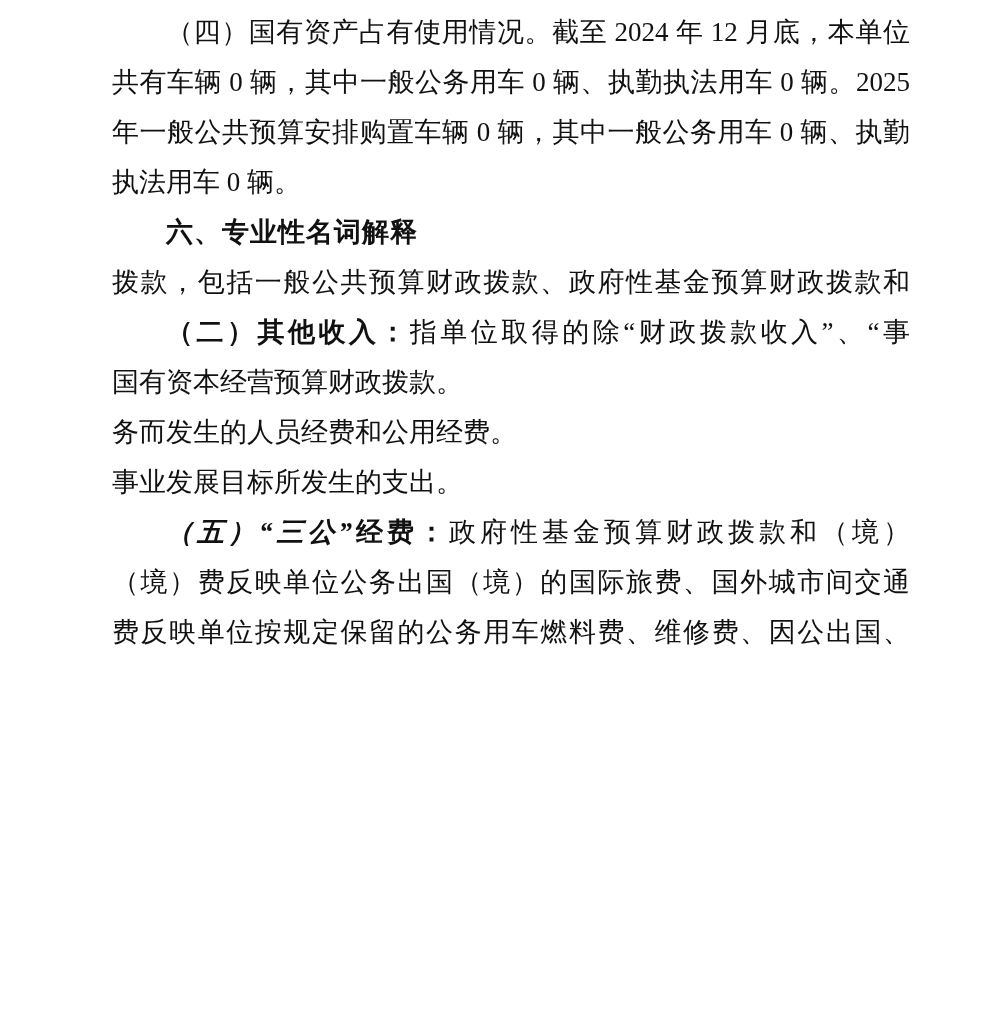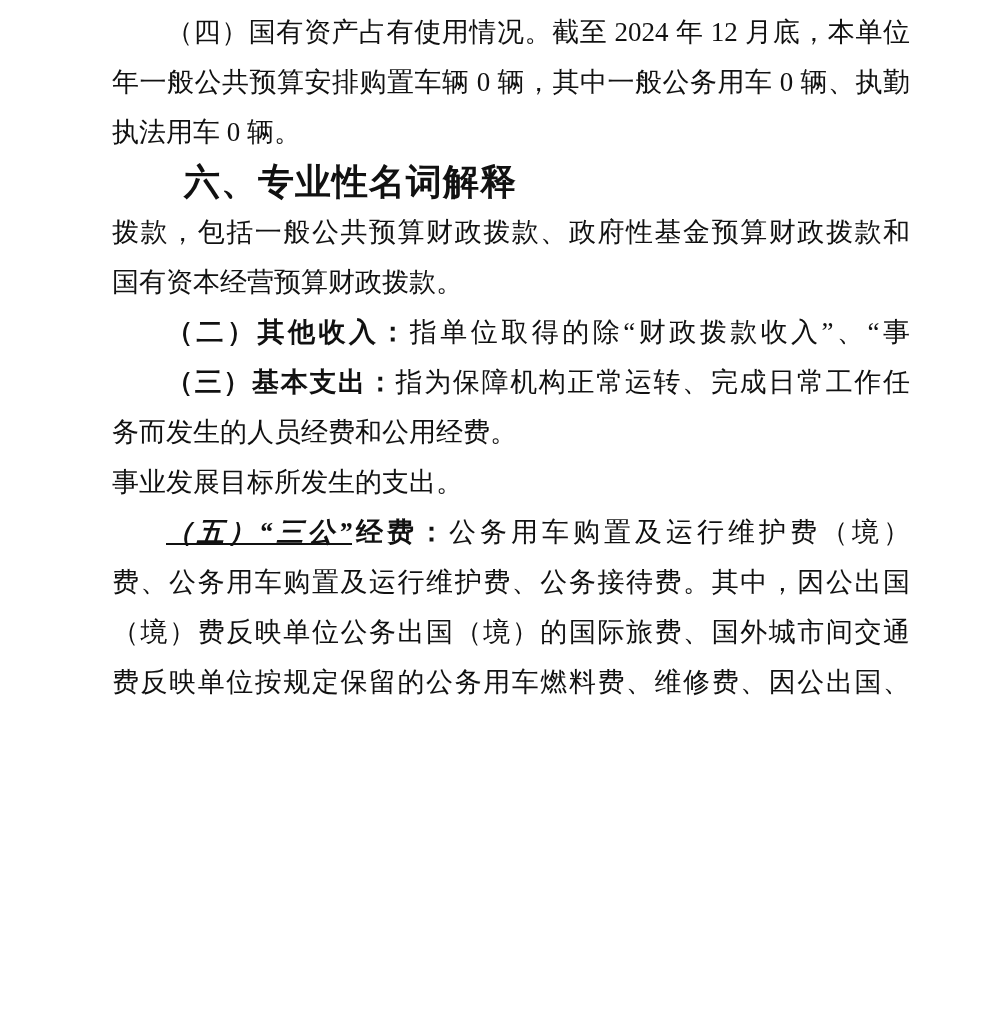--- a/index.html
+++ b/index.html
@@ -32,39 +32,38 @@
   }
   .line.justify {
     text-align-last: justify;
   }
   .line.indent {
     text-indent: 2em;
   }
   .line.heading {
     font-family: "Liberation Sans", "DejaVu Sans", sans-serif;
     font-weight: bold;
-    font-size: 36px;
+    font-size: 27px;
     letter-spacing: 1px;
   }
   .seg.bold { font-weight: bold; }
-  .seg.italic { font-style: italic; text-decoration: underline; }
+  .seg.italic { font-style: italic; }
 </style>
 </head>
 <body>
 
 <div class="page">
   <div class="text-column" id="doc">
       <div class="line indent justify"><span class="seg">（四）国有资产占有使用情况。截至 2024 年 12 月底，本单位</span></div>
+      <div class="line justify"><span class="seg">共有车辆 0 辆，其中一般公务用车 0 辆、执勤执法用车 0 辆。2025</span></div>
       <div class="line justify"><span class="seg">年一般公共预算安排购置车辆 0 辆，其中一般公务用车 0 辆、执勤</span></div>
       <div class="line"><span class="seg">执法用车 0 辆。</span></div>
       <div class="line heading indent"><span class="seg bold">六、专业性名词解释</span></div>
       <div class="line justify"><span class="seg">拨款，包括一般公共预算财政拨款、政府性基金预算财政拨款和</span></div>
+      <div class="line indent justify"><span class="seg bold">（二）其他收入：</span><span class="seg">指单位取得的除“财政拨款收入”、“事</span></div>
       <div class="line"><span class="seg">国有资本经营预算财政拨款。</span></div>
-      <div class="line indent justify"><span class="seg bold">（二）其他收入：</span><span class="seg">指单位取得的除“财政拨款收入”、“事</span></div>
-      <div class="line indent justify"><span class="seg bold">（三）基本支出：</span><span class="seg">指为保障机构正常运转、完成日常工作任</span></div>
       <div class="line"><span class="seg">务而发生的人员经费和公用经费。</span></div>
       <div class="line"><span class="seg">事业发展目标所发生的支出。</span></div>
-      <div class="line indent justify"><span class="seg bold italic">（五）“三公”</span><span class="seg bold">经费：</span><span class="seg">公务用车购置及运行维护费（境）</span></div>
-      <div class="line justify"><span class="seg">费、公务用车购置及运行维护费、公务接待费。其中，因公出国</span></div>
+      <div class="line indent justify"><span class="seg bold italic">（五）“三公”</span><span class="seg bold">经费：</span><span class="seg">政府性基金预算财政拨款和（境）</span></div>
       <div class="line justify"><span class="seg">（境）费反映单位公务出国（境）的国际旅费、国外城市间交通</span></div>
       <div class="line justify"><span class="seg">费反映单位按规定保留的公务用车燃料费、维修费、因公出国、</span></div>
     </div>
 </div>
 
 </body></html>

